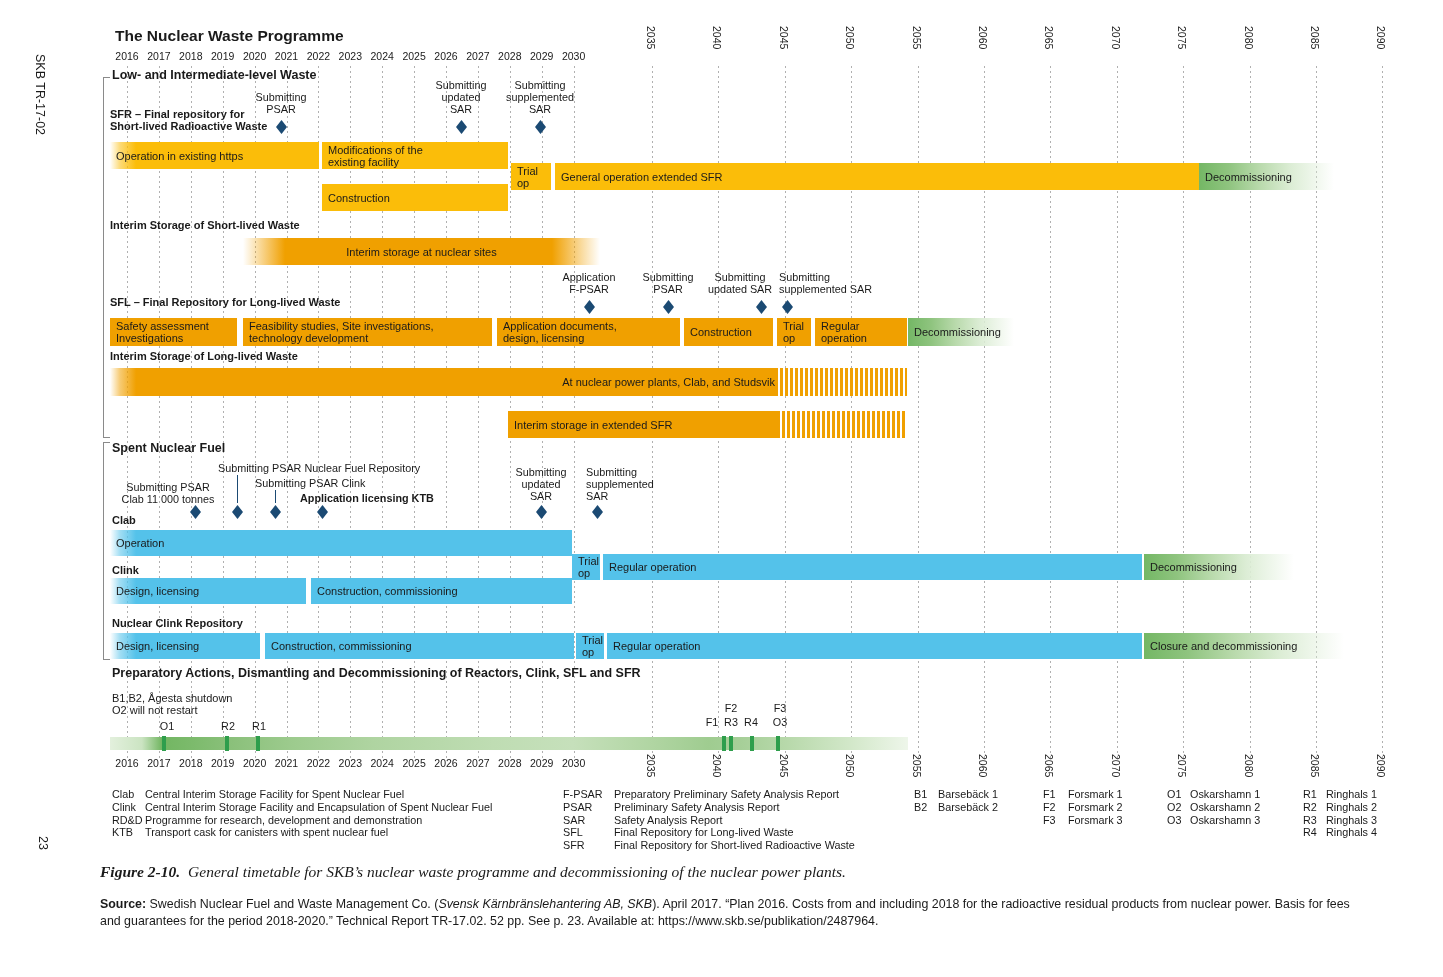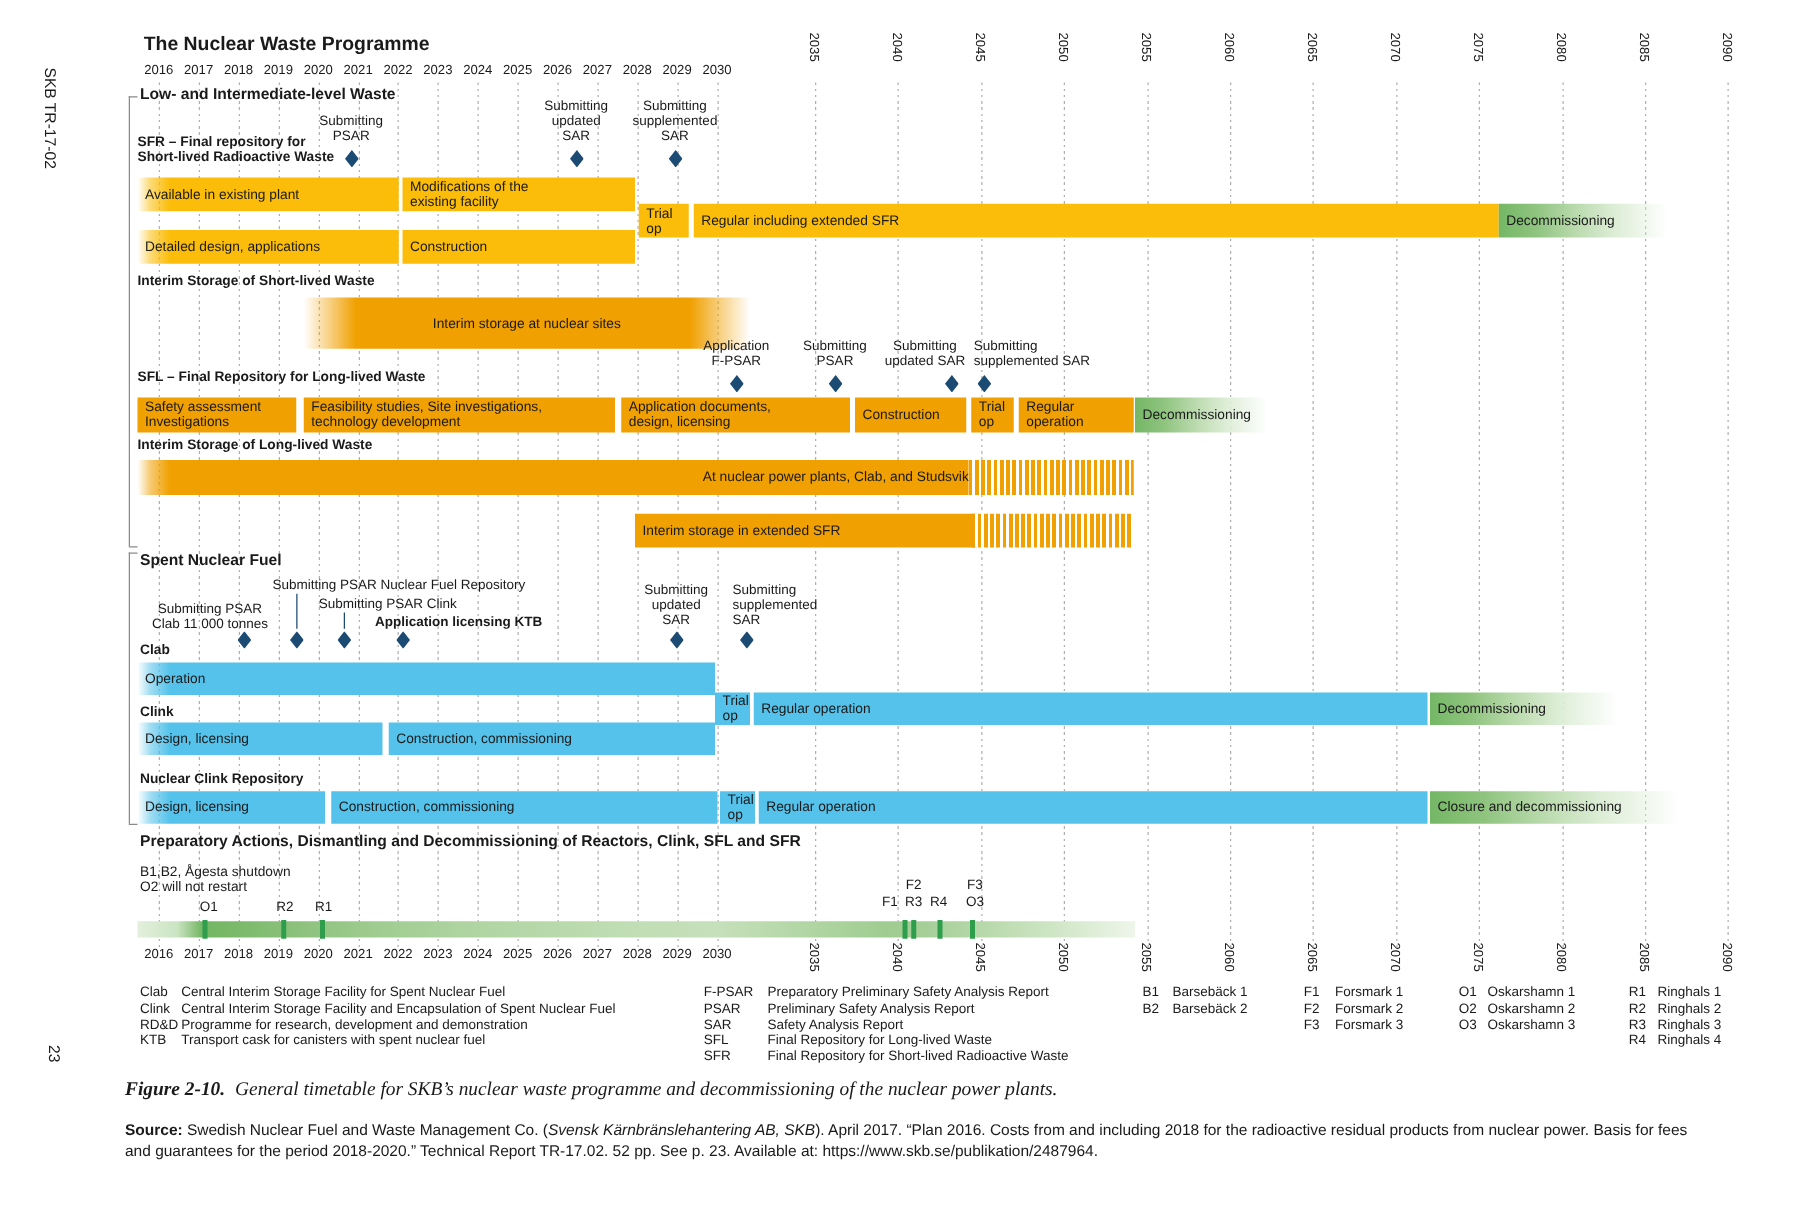--- a/index.html
+++ b/index.html
@@ -151,30 +151,29 @@
     <div class="abs head nowrap" style="font-size: 11px; left: 110px; top: 219px;">Interim Storage of Short-lived Waste</div>
     <div class="abs head nowrap" style="font-size: 11px; left: 110px; top: 296px;">SFL – Final Repository for Long-lived Waste</div>
     <div class="abs head nowrap" style="font-size: 11px; left: 110px; top: 350px;">Interim Storage of Long-lived Waste</div>
     <div class="abs head nowrap" style="font-size: 12.5px; left: 112px; top: 441px;">Spent Nuclear Fuel</div>
     <div class="abs head nowrap" style="font-size: 11px; left: 112px; top: 514px;">Clab</div>
     <div class="abs head nowrap" style="font-size: 11px; left: 112px; top: 564px;">Clink</div>
     <div class="abs head nowrap" style="font-size: 11px; left: 112px; top: 617px;">Nuclear Clink Repository</div>
     <div class="abs head nowrap" style="font-size: 12.5px; left: 112px; top: 666px;">Preparatory Actions, Dismantling and Decommissioning of Reactors, Clink, SFL and SFR</div>
     <div class="abs nowrap" style="font-size: 11px; left: 112px; top: 692px;">B1,B2, Ågesta shutdown</div>
     <div class="abs nowrap" style="font-size: 11px; left: 112px; top: 704px;">O2 will not restart</div>
-    <div class="abs bar yF" style="left: 110px; top: 142px; width: 209px; height: 27px;">Available in existing plant</div>
+    <div class="abs bar yF" style="left: 110px; top: 142px; width: 209px; height: 27px;">Operation in existing https</div>
     <div class="abs bar y" style="left: 322px; top: 142px; width: 186px; height: 27px;">Modifications of the
 existing facility</div>
-    <div class="abs bar yF" style="left: 110px; top: 184px; width: 209px; height: 27px;">Detailed design, applications</div>
     <div class="abs bar y" style="left: 322px; top: 184px; width: 186px; height: 27px;">Construction</div>
     <div class="abs bar y" style="left: 511px; top: 163px; width: 40px; height: 27px;">Trial
 op</div>
-    <div class="abs bar y" style="left: 555px; top: 163px; width: 644px; height: 27px;">Regular including extended SFR</div>
+    <div class="abs bar y" style="left: 555px; top: 163px; width: 644px; height: 27px;">General operation extended SFR</div>
     <div class="abs bar d" style="left: 1199px; top: 163px; width: 135px; height: 27px;">Decommissioning</div>
-    <div class="abs bar oB center" style="left: 243px; top: 238px; width: 357px; height: 41px;">Interim storage at nuclear sites</div>
+    <div class="abs bar oB center" style="left: 243px; top: 238px; width: 357px; height: 27px;">Interim storage at nuclear sites</div>
     <div class="abs bar o" style="left: 110px; top: 318px; width: 127px; height: 28px;">Safety assessment
 Investigations</div>
     <div class="abs bar o" style="left: 243px; top: 318px; width: 249px; height: 28px;">Feasibility studies, Site investigations,
 technology development</div>
     <div class="abs bar o" style="left: 497px; top: 318px; width: 183px; height: 28px;">Application documents,
 design, licensing</div>
     <div class="abs bar o" style="left: 684px; top: 318px; width: 89px; height: 28px;">Construction</div>
     <div class="abs bar o" style="left: 777px; top: 318px; width: 34px; height: 28px;">Trial
 op</div>
     <div class="abs bar o" style="left: 815px; top: 318px; width: 92px; height: 28px;">Regular

